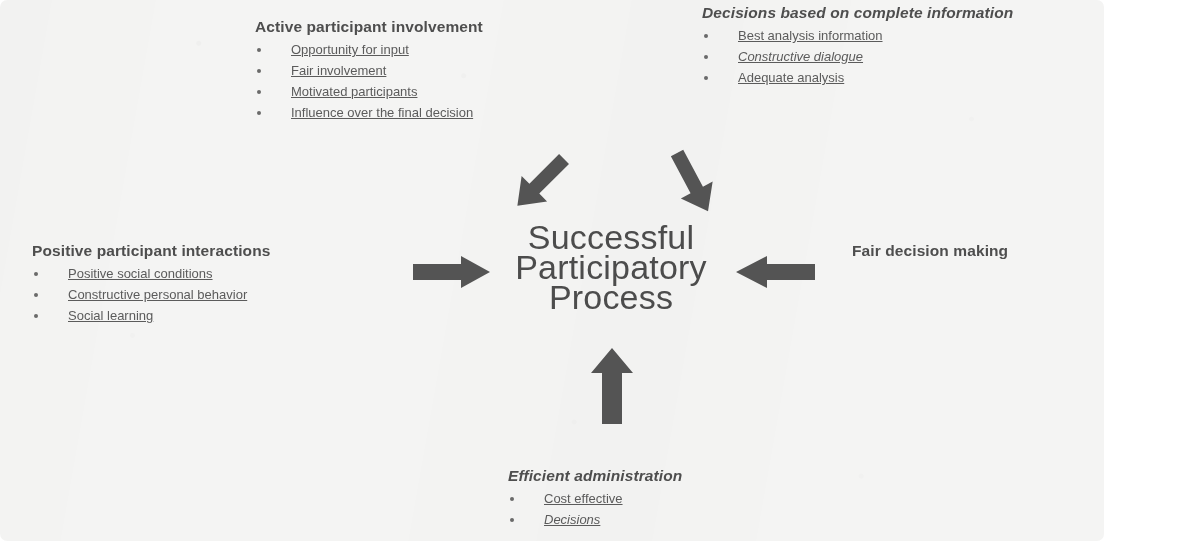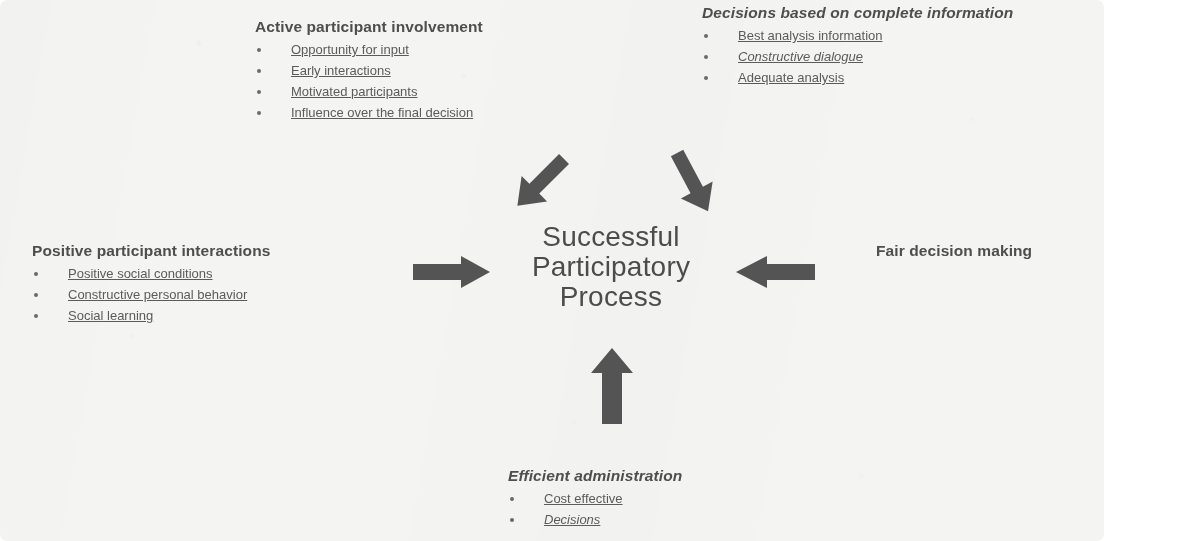--- a/index.html
+++ b/index.html
@@ -77,21 +77,21 @@
     border-radius: 50%;
   }
 
   
   #center-label {
     position: absolute;
     left: 506px;
     top: 222px;
     width: 210px;
     text-align: center;
-    font-size: 28px;
+    font-size: 34px;
     line-height: 30px;
     color: #4c4c4c;
     letter-spacing: 0.2px;
   }
 
   .arrow {
     position: absolute;
   }
   .arrow svg { display: block; }
 </style>
@@ -99,21 +99,21 @@
 <body>
 
 <div id="canvas">
 
   <div id="paper-noise"></div>
 
   <div class="block" style="left:255px; top:18px;">
     <div class="block-heading">Active participant involvement</div>
     <ul class="bullets">
       <li><span class="bullet-dot"></span><span>Opportunity for input</span></li>
-      <li><span class="bullet-dot"></span><span>Early interactions</span></li>
+      <li><span class="bullet-dot"></span><span>Fair involvement</span></li>
       <li><span class="bullet-dot"></span><span>Motivated participants</span></li>
       <li><span class="bullet-dot"></span><span>Influence over the final decision</span></li>
     </ul>
   </div>
 
   <div class="block" style="left:702px; top:4px;">
     <div class="block-heading italic">Decisions based on complete information</div>
     <ul class="bullets">
       <li><span class="bullet-dot"></span><span>Best analysis information</span></li>
       <li class="italic"><span class="bullet-dot"></span><span>Constructive dialogue</span></li>
@@ -123,21 +123,21 @@
 
   <div class="block" style="left:32px; top:242px;">
     <div class="block-heading">Positive participant interactions</div>
     <ul class="bullets">
       <li><span class="bullet-dot"></span><span>Positive social conditions</span></li>
       <li><span class="bullet-dot"></span><span>Constructive personal behavior</span></li>
       <li><span class="bullet-dot"></span><span>Social learning</span></li>
     </ul>
   </div>
 
-  <div class="block" style="left:876px; top:242px;">
+  <div class="block" style="left:852px; top:242px;">
     <div class="block-heading">Fair decision making</div>
   </div>
 
   <div class="block" style="left:508px; top:431px;margin-top:36px;">
     <div class="block-heading italic">Efficient administration</div>
     <ul class="bullets">
       <li><span class="bullet-dot"></span><span>Cost effective</span></li>
       <li class="italic"><span class="bullet-dot"></span><span>Decisions</span></li>
     </ul>
   </div>

